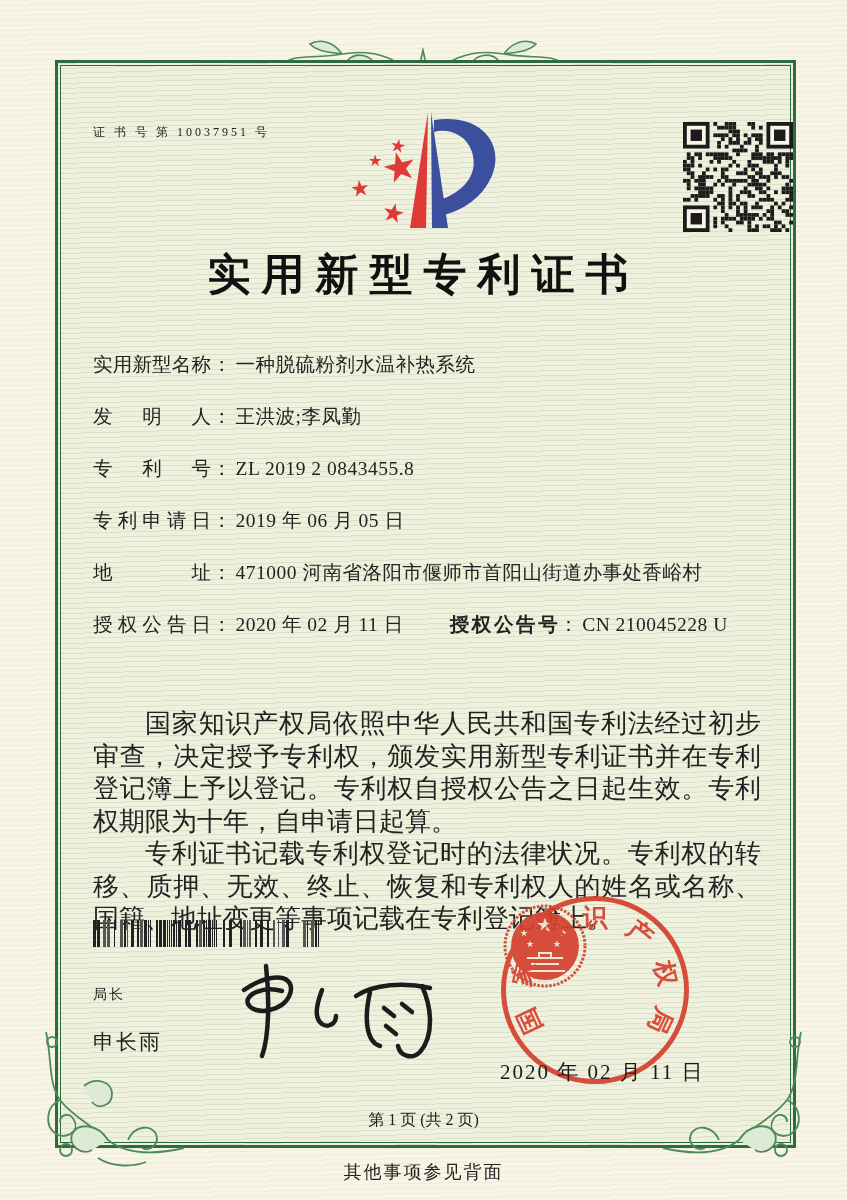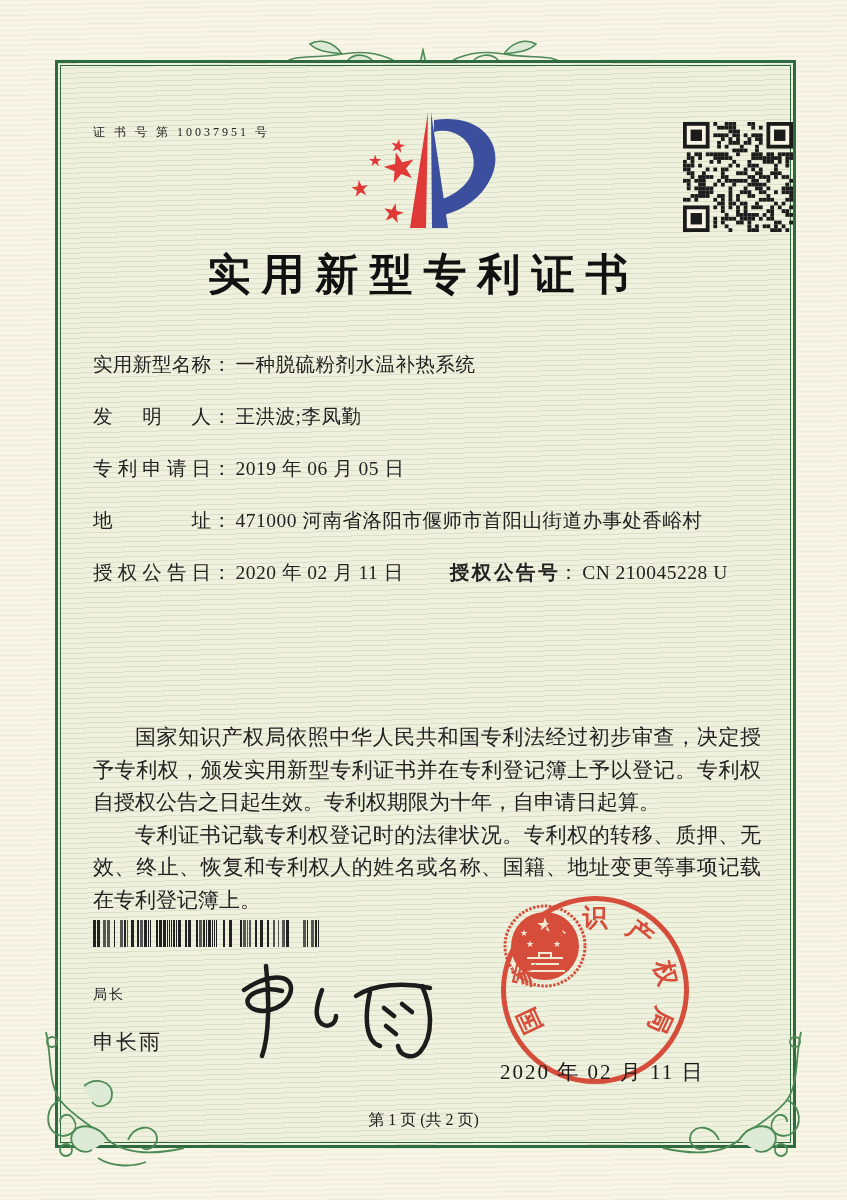--- a/index.html
+++ b/index.html
@@ -19,21 +19,21 @@
   .abs{position:absolute;}
   .cert-no{left:93px;top:124px;font-size:12px;letter-spacing:3px;}
   .title{left:0;top:246px;width:100%;text-align:center;font-size:43px;font-weight:bold;
          letter-spacing:11px;color:#111;}
   .fields{left:93px;top:352px;width:672px;font-size:19.5px;}
   .frow{height:26px;line-height:26px;margin-bottom:26px;white-space:nowrap;}
   .flabel{display:inline-block;width:118px;text-align:justify;text-align-last:justify;vertical-align:top;}
   .fcolon{display:inline-block;margin-left:1px;}
   .fvalue{display:inline-block;margin-left:4px;letter-spacing:0.5px;}
   .flabel2{display:inline-block;width:108px;margin-left:46px;text-align:justify;text-align-last:justify;font-weight:bold;}
-  .paras{left:93px;top:708px;width:668px;font-size:21px;line-height:32.5px;text-align:justify;margin-top:13px;}
+  .paras{left:93px;top:708px;width:668px;font-size:26px;line-height:32.5px;text-align:justify;}
   .paras p{margin:0;text-indent:2em;}
   .barcode-wrap{left:93px;top:920px;width:228px;height:27px;}
   .director-label{left:93px;top:986px;font-size:14px;letter-spacing:2px;}
   .director-name{left:93px;top:1028px;font-size:21px;letter-spacing:2px;}
   .signature{left:218px;top:952px;width:230px;height:118px;}
   .seal{left:495px;top:890px;width:200px;height:200px;opacity:0.92;}
   .seal-ring{position:absolute;inset:6px;border:5px solid #d5402e;border-radius:50%;}
   .seal-char{position:absolute;left:50%;top:50%;width:28px;height:28px;margin:-14px 0 0 -14px;
              color:#d5402e;font-weight:bold;font-size:25px;text-align:center;line-height:28px;}
   .seal-date{left:500px;top:1058px;font-size:21px;letter-spacing:2px;color:#1a1a1a;}
@@ -424,20 +424,23 @@
   <div class="abs title">实用新型专利证书</div>
 
   <div class="abs fields">
     <div class="frow">
       <span class="flabel">实用新型名称</span><span class="fcolon">：</span><span class="fvalue">一种脱硫粉剂水温补热系统</span>
     </div>
     <div class="frow">
       <span class="flabel">发明人</span><span class="fcolon">：</span><span class="fvalue">王洪波;李凤勤</span>
     </div>
     <div class="frow">
+      <span class="flabel">专利号</span><span class="fcolon">：</span><span class="fvalue">ZL 2019 2 0843455.8</span>
+    </div>
+    <div class="frow">
       <span class="flabel">专利申请日</span><span class="fcolon">：</span><span class="fvalue">2019 年 06 月 05 日</span>
     </div>
     <div class="frow">
       <span class="flabel">地址</span><span class="fcolon">：</span><span class="fvalue">471000 河南省洛阳市偃师市首阳山街道办事处香峪村</span>
     </div>
     <div class="frow">
       <span class="flabel">授权公告日</span><span class="fcolon">：</span><span class="fvalue">2020 年 02 月 11 日</span><span class="flabel2">授权公告号</span><span class="fcolon">：</span><span class="fvalue">CN 210045228 U</span>
     </div>
   </div>
 
@@ -540,14 +543,15 @@
       <span class="seal-char" style="transform: rotate(-76.6667deg) translateY(-72px); color: rgb(213, 64, 46);">家</span>
       <span class="seal-char" style="transform: rotate(-38.3333deg) translateY(-72px); color: rgb(213, 64, 46);">知</span>
       <span class="seal-char" style="transform: rotate(0deg) translateY(-72px); color: rgb(213, 64, 46);">识</span>
       <span class="seal-char" style="transform: rotate(38.3333deg) translateY(-72px); color: rgb(213, 64, 46);">产</span>
       <span class="seal-char" style="transform: rotate(76.6667deg) translateY(-72px); color: rgb(213, 64, 46);">权</span>
       <span class="seal-char" style="transform: rotate(115deg) translateY(-72px); color: rgb(213, 64, 46);">局</span>
     </div>
   <div class="abs seal-date">2020 年 02 月 11 日</div>
 
   <div class="abs page-no">第 1 页 (共 2 页)</div>
+  <div class="abs footer-note">其他事项参见背面</div>
 
 </div>
 
 </body></html>

